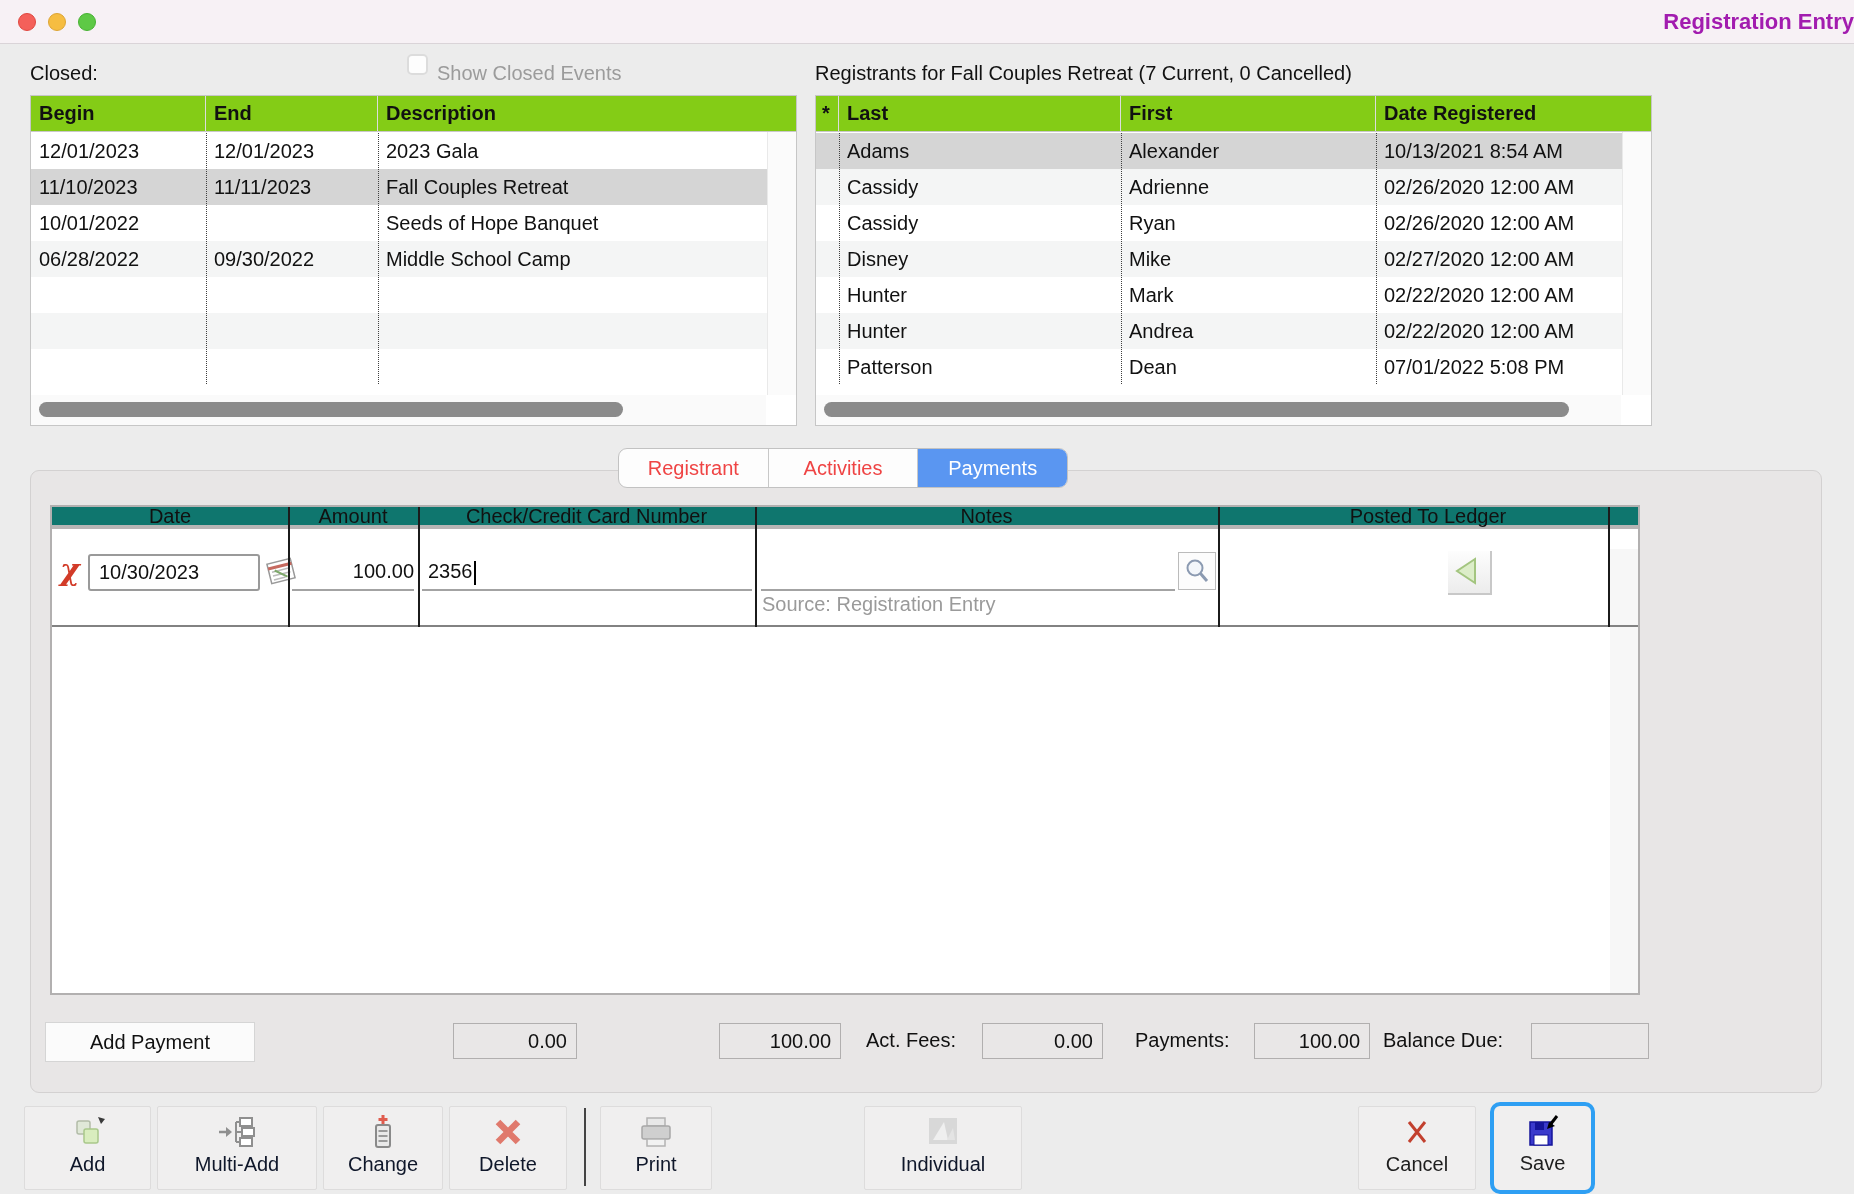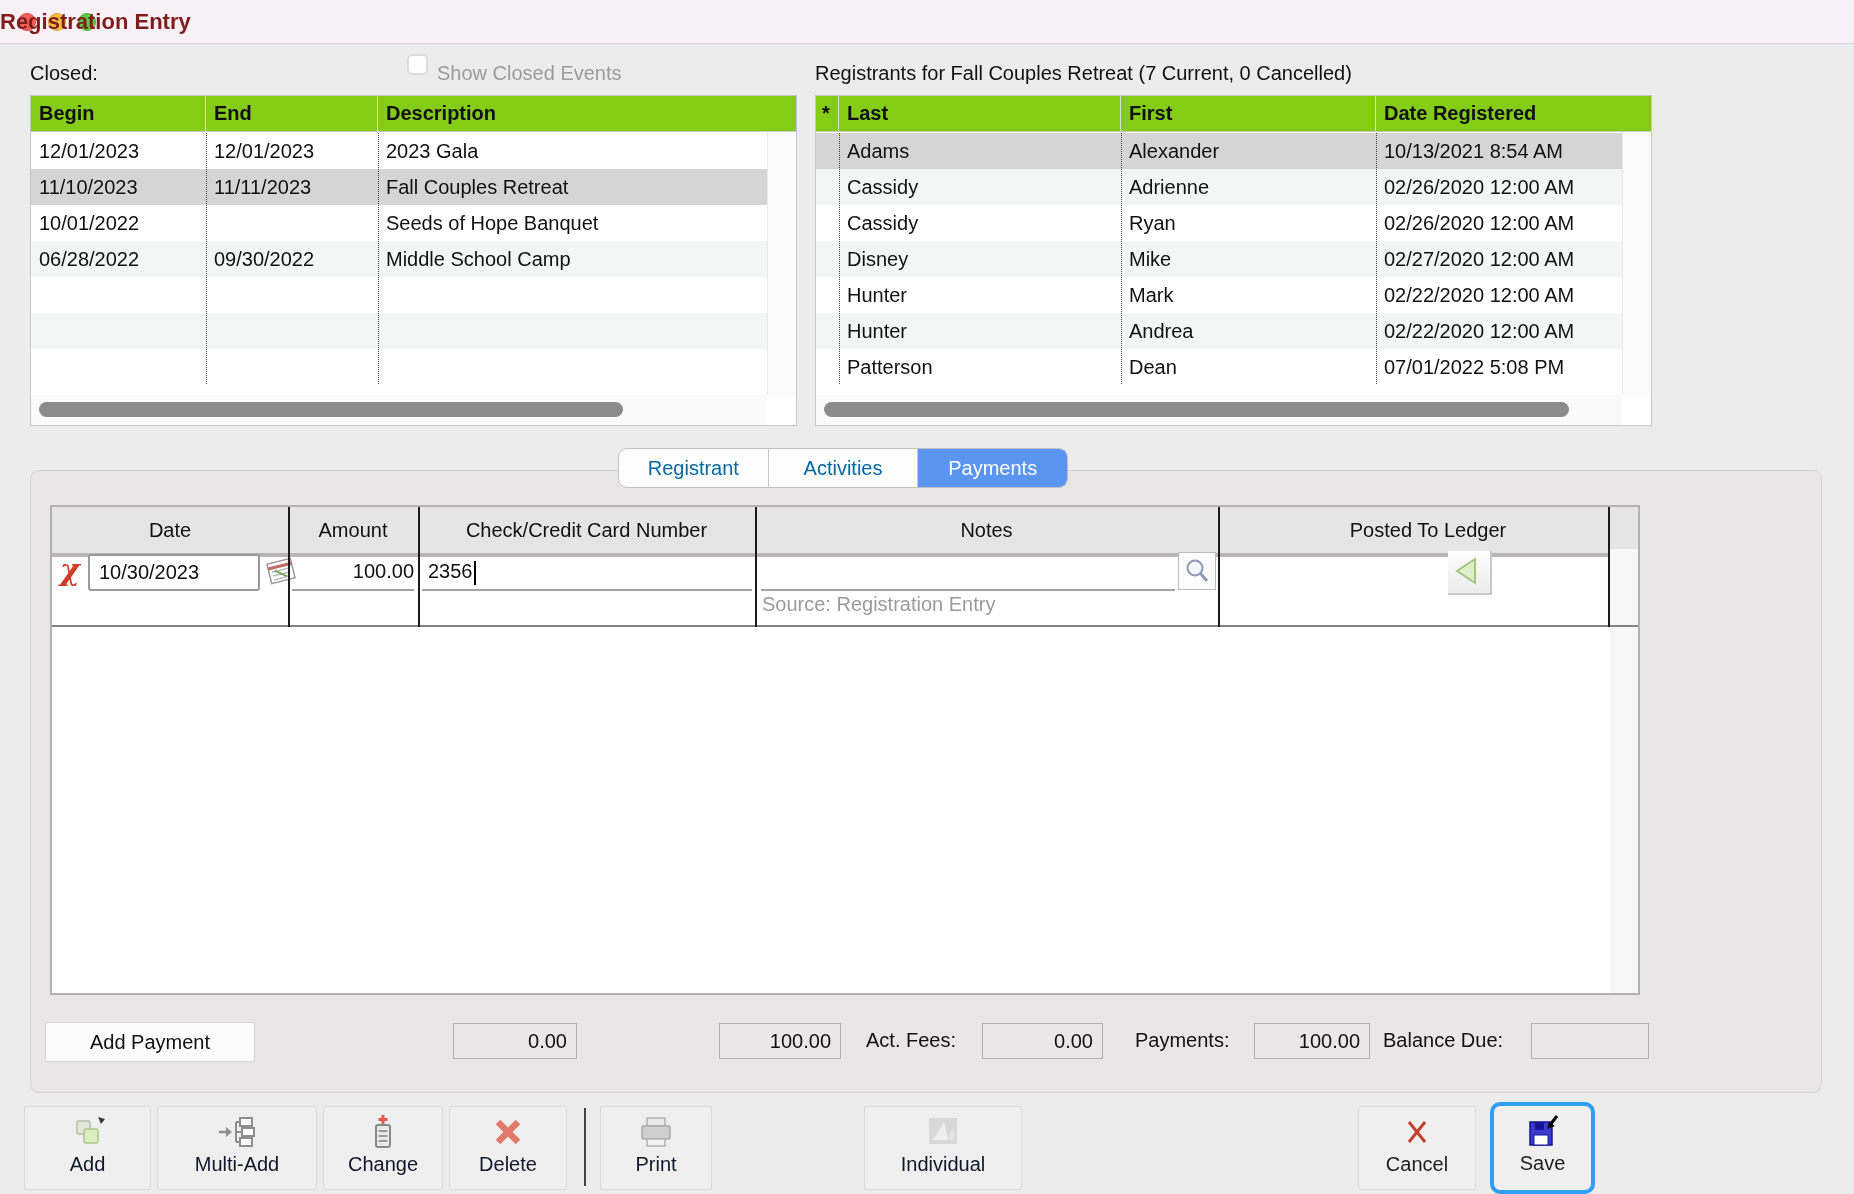--- a/index.html
+++ b/index.html
@@ -11,21 +11,21 @@
   body{
     position:relative;background:#ececec;overflow:hidden;
     font-family:"Liberation Sans","DejaVu Sans",sans-serif;font-size:20px;color:#111;
   }
   
   .titlebar{position:absolute;left:0;top:0;width:1854px;height:44px;background:#f7f1f5;border-bottom:1px solid #dad4d8;}
   .tl{position:absolute;top:13px;width:18px;height:18px;border-radius:50%;}
   .tl-red{left:18px;background:#f4605a;border:1px solid #e0473f;}
   .tl-yellow{left:48px;background:#f6bd41;border:1px solid #dda534;}
   .tl-green{left:78px;background:#5ec946;border:1px solid #47b233;}
-  .window-title{position:absolute;left:0;top:9px;width:100%;text-align:left;font-weight:bold;font-size:22px;color:#7f1d1d;}
+  .window-title{position:absolute;left:0;top:9px;width:100%;text-align:right;font-weight:bold;font-size:22px;color:#a21caf;}
   
   .lbl-events{position:absolute;left:30px;top:62px;}
   .chk{position:absolute;left:407px;top:54px;width:21px;height:21px;background:#fdfdfd;border:2px solid #dcdcdc;border-radius:5px;}
   .lbl-showclosed{position:absolute;left:437px;top:62px;color:#9b9b9b;}
   .lbl-registrants{position:absolute;left:815px;top:62px;}
   
   .grid-table{position:absolute;top:95px;height:331px;background:#fff;border:1px solid #c6c6c6;}
   .events-table{left:30px;width:767px;}
   .reg-table{left:815px;width:837px;}
   .grid-header{position:absolute;left:0;top:0;right:0;height:36px;background:#84cc16;border-bottom:1px solid #c9c9c9;display:flex;align-items:center;}
@@ -37,27 +37,27 @@
   .tr.selected{background:var(--selected-row);}
   .td{line-height:36px;padding-left:8px;white-space:nowrap;overflow:hidden;}
   .events-table .c0{width:175px;} .events-table .c1{width:172px;} .events-table .c2{flex:1;}
   .reg-table .c0{width:23px;padding-left:6px;} .reg-table .c1{width:282px;} .reg-table .c2{width:255px;} .reg-table .c3{flex:1;}
   .vsep{position:absolute;top:37px;height:251px;width:0;border-left:1px dotted #3f3f3f;z-index:3;}
   .vstrip{position:absolute;top:36px;right:0;bottom:30px;width:29px;background:#fbfbfb;border-left:1px solid #e9e9e9;z-index:4;}
   .hscroll{position:absolute;left:0;right:30px;bottom:0;height:30px;background:#fafafa;z-index:4;}
   .hthumb{position:absolute;left:8px;top:7px;height:15px;border-radius:8px;background:#8b8b8b;}
   
   .tabbar{position:absolute;left:618px;top:448px;width:450px;height:40px;display:flex;background:#fdfdfd;border:1px solid #c2c2c2;border-radius:9px;overflow:hidden;z-index:6;}
-  .tab{flex:1;display:flex;align-items:center;justify-content:center;border-right:1px solid #c8c8c8;color:#0369a1;}
+  .tab{flex:1;display:flex;align-items:center;justify-content:center;border-right:1px solid #c8c8c8;color:#ef4444;}
   .tab:last-child{border-right:none;}
   .tab.selected{background:var(--accent-blue);color:#fff;}
   
   .panel{position:absolute;left:30px;top:470px;width:1792px;height:623px;background:#e8e6e6;border:1px solid #d3d1d1;border-radius:9px;}
   .pay-table{position:absolute;left:50px;top:505px;width:1590px;height:490px;background:#fff;border:2px solid #b2b0b0;}
-  .pay-header{position:absolute;left:0;top:0;right:0;height:50px;background:#e5e5e5;border-bottom:4px solid #b7b5b5;display:flex;}
+  .pay-header{position:absolute;left:0;top:0;right:0;height:22px;background:#0f766e;border-bottom:4px solid #b7b5b5;display:flex;}
   .pay-header>div{display:flex;align-items:center;justify-content:center;white-space:nowrap;}
   .ph0{width:236px;} .ph1{width:130px;} .ph2{width:337px;} .ph3{width:463px;} .ph4{flex:1;}
   .pay-vline{position:absolute;top:0;width:2px;height:120px;background:#1b1b1b;z-index:2;}
   .pay-vstrip{position:absolute;top:42px;right:0;bottom:0;width:28px;background:#f7f7f7;}
   .pay-row-border{position:absolute;left:0;right:0;top:118px;height:2px;background:#828282;}
   .del-x{position:absolute;left:8px;top:48px;font-family:"DejaVu Serif",serif;font-style:italic;font-weight:bold;font-size:30px;color:var(--danger-red);line-height:30px;}
   .date-input{position:absolute;left:36px;top:47px;width:172px;height:37px;background:#fff;border:2px solid #9a9a9a;border-radius:3px;line-height:33px;padding-left:9px;}
   .cal-btn{position:absolute;left:214px;top:50px;width:30px;height:28px;}
   .cell-underline{position:absolute;top:47px;height:37px;border-bottom:2px solid #a3a3a3;line-height:35px;}
   .amt-cell{left:240px;width:122px;text-align:right;}

